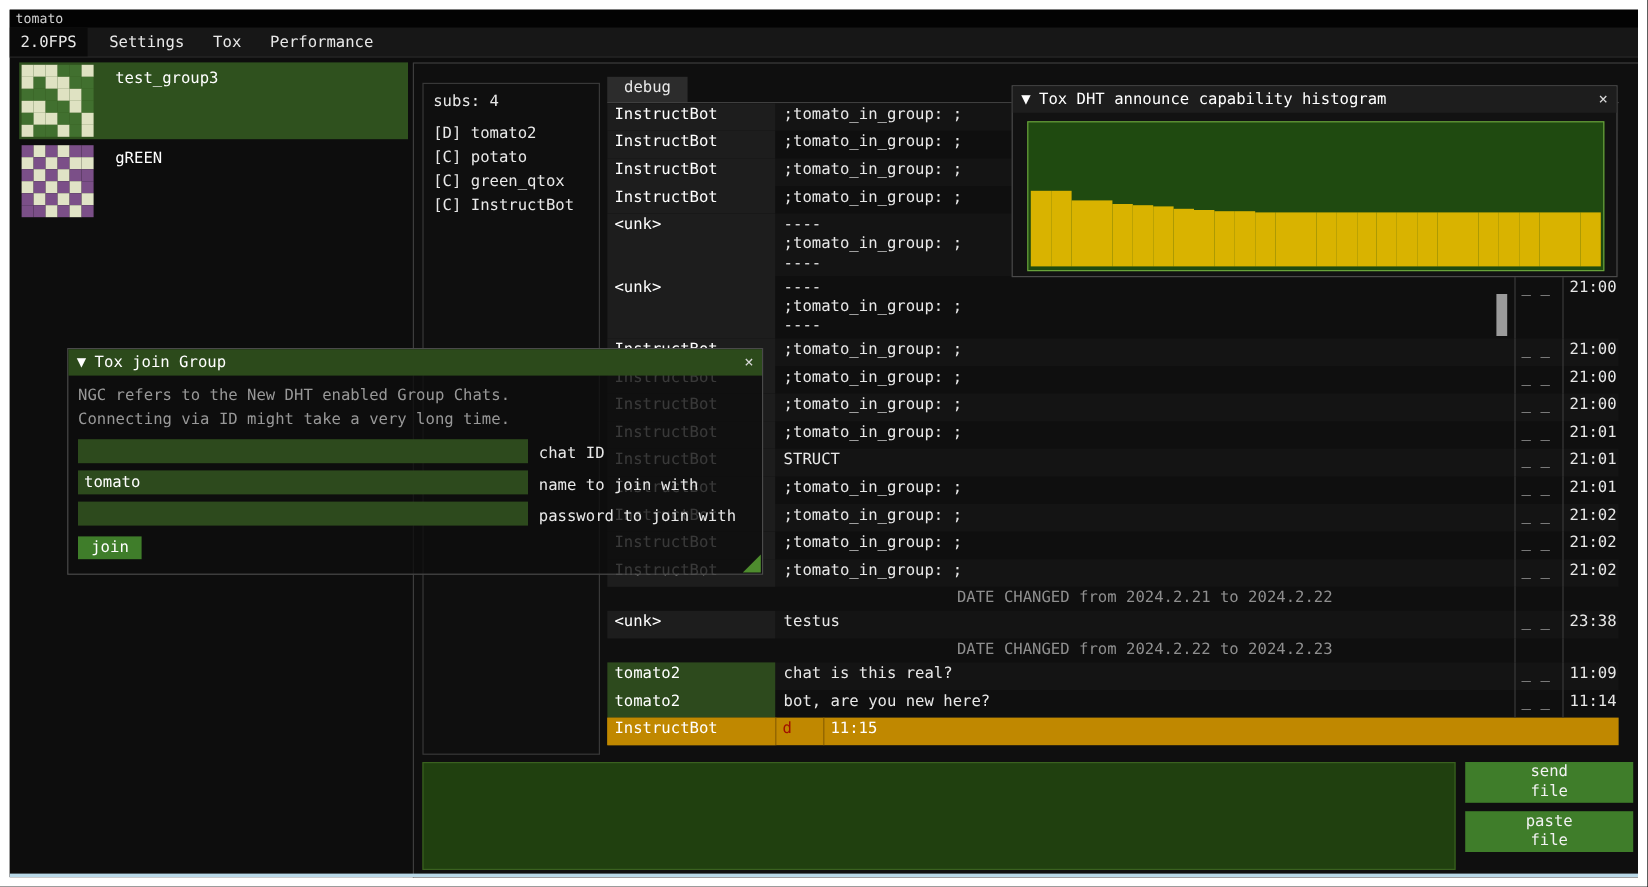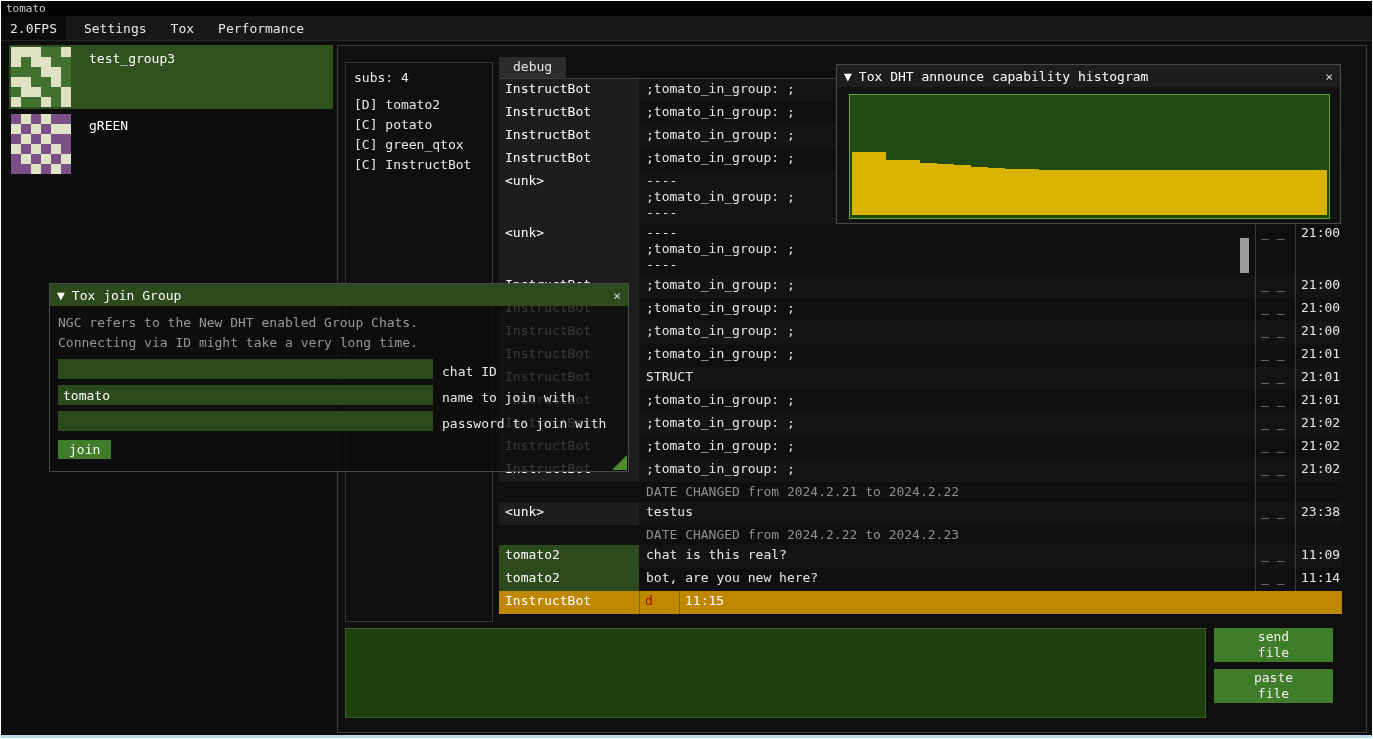--- a/index.html
+++ b/index.html
@@ -1,17 +1,17 @@
 <!DOCTYPE html>
 <html><head>
 <meta charset="utf-8">
 <style>
   html,body{margin:0;padding:0;background:#000;}
   .screen{position:relative;width:1373px;height:739px;box-sizing:border-box;
-    background:#0d0d0d;border:1px solid #ffffff;overflow:hidden;
+    background:#0d0d0d;border:8px solid #ffffff;overflow:hidden;
     font-family:"DejaVu Sans Mono",monospace;font-size:13px;color:#e8e8e8;}
   .titlebar{position:absolute;top:0;left:0;right:0;height:15px;background:#030303;
     font-size:11px;color:#cfcfcf;padding:1px 5px;box-sizing:border-box;}
   .menubar{position:absolute;top:15px;left:0;right:0;height:25px;background:#171717;
     display:flex;align-items:stretch;border-bottom:1px solid #262626;box-sizing:border-box;}
   .menu-item{padding:0 12px;display:flex;align-items:center;}
   .menu-fps{background:#0a0a0a;padding:4px 9px;margin-right:6px;}
 
   .group-list{position:absolute;left:8px;top:44px;width:324px;}
   .group-item{height:64px;margin-bottom:3px;display:flex;align-items:flex-start;}
@@ -30,34 +30,34 @@
     border-bottom:1px solid #3f3f3f;box-sizing:border-box;display:flex;align-items:stretch;}
   .tab{background:#2c2c2c;padding:2px 14px;}
 
   .chat-log{position:absolute;left:161px;top:33px;width:843px;height:536px;overflow:hidden;}
   .row{display:flex;min-height:23px;line-height:16px;}
   .row:nth-child(odd){background:#141414;}
   .cell-name{width:140px;padding:2px 6px;box-sizing:border-box;background:#1d1d1d;color:#fff;}
   .cell-msg{flex:1;padding:2px 7px;white-space:pre-line;}
   .cell-flags{width:40px;padding:2px 5px;border-left:1px solid #3a3a3a;color:#b5b5b5;box-sizing:border-box;}
   .cell-time{width:47px;padding:2px 5px;border-left:1px solid #3a3a3a;box-sizing:border-box;}
-  .date-row{min-height:20px;}
+  .date-row{min-height:20px;text-align:center;}
   .date-row .cell-name{background:transparent;}
   .date-text{color:#8f8f8f;}
   .cell-name.self{background:#2d4a1d;}
   .row.highlight{background:#c08800;}
   .row.highlight .cell-name{background:#c08800;}
   .row.highlight .cell-msg{color:#fff;}
   .row.highlight .cell-flags{color:#a01000;border-left-color:#8a6000;}
   .row.highlight .cell-time{color:#fff;border-left-color:#8a6000;}
   .scroll-thumb{position:absolute;left:902px;top:192px;width:9px;height:35px;background:#9b9b9b;}
 
   .composer{position:absolute;left:7px;top:582px;width:861px;height:90px;
     background:#20400f;border:1px solid #3a611f;box-sizing:border-box;}
-  .file-btn{position:absolute;left:876px;width:119px;height:34px;background:#3f7d2a;
+  .file-btn{position:absolute;left:876px;width:140px;height:34px;background:#3f7d2a;
     color:#f2f2f2;display:flex;align-items:center;justify-content:center;
     white-space:pre-line;text-align:center;border:none;font:inherit;line-height:16px;}
   .btn-send{top:582px;} .btn-paste{top:623px;}
 
   .float-window{position:absolute;border:1px solid #4a4a4a;box-sizing:border-box;}
   .float-title{height:22px;display:flex;align-items:center;padding:0 7px;color:#fff;gap:7px;box-sizing:border-box;}
   .close{margin-left:auto;color:#d8d8d8;}
 
   #join-window{left:48px;top:282px;width:580px;height:189px;background:rgba(14,14,14,0.82);z-index:30;}
   #join-window .float-title{background:#2c4a1b;}

